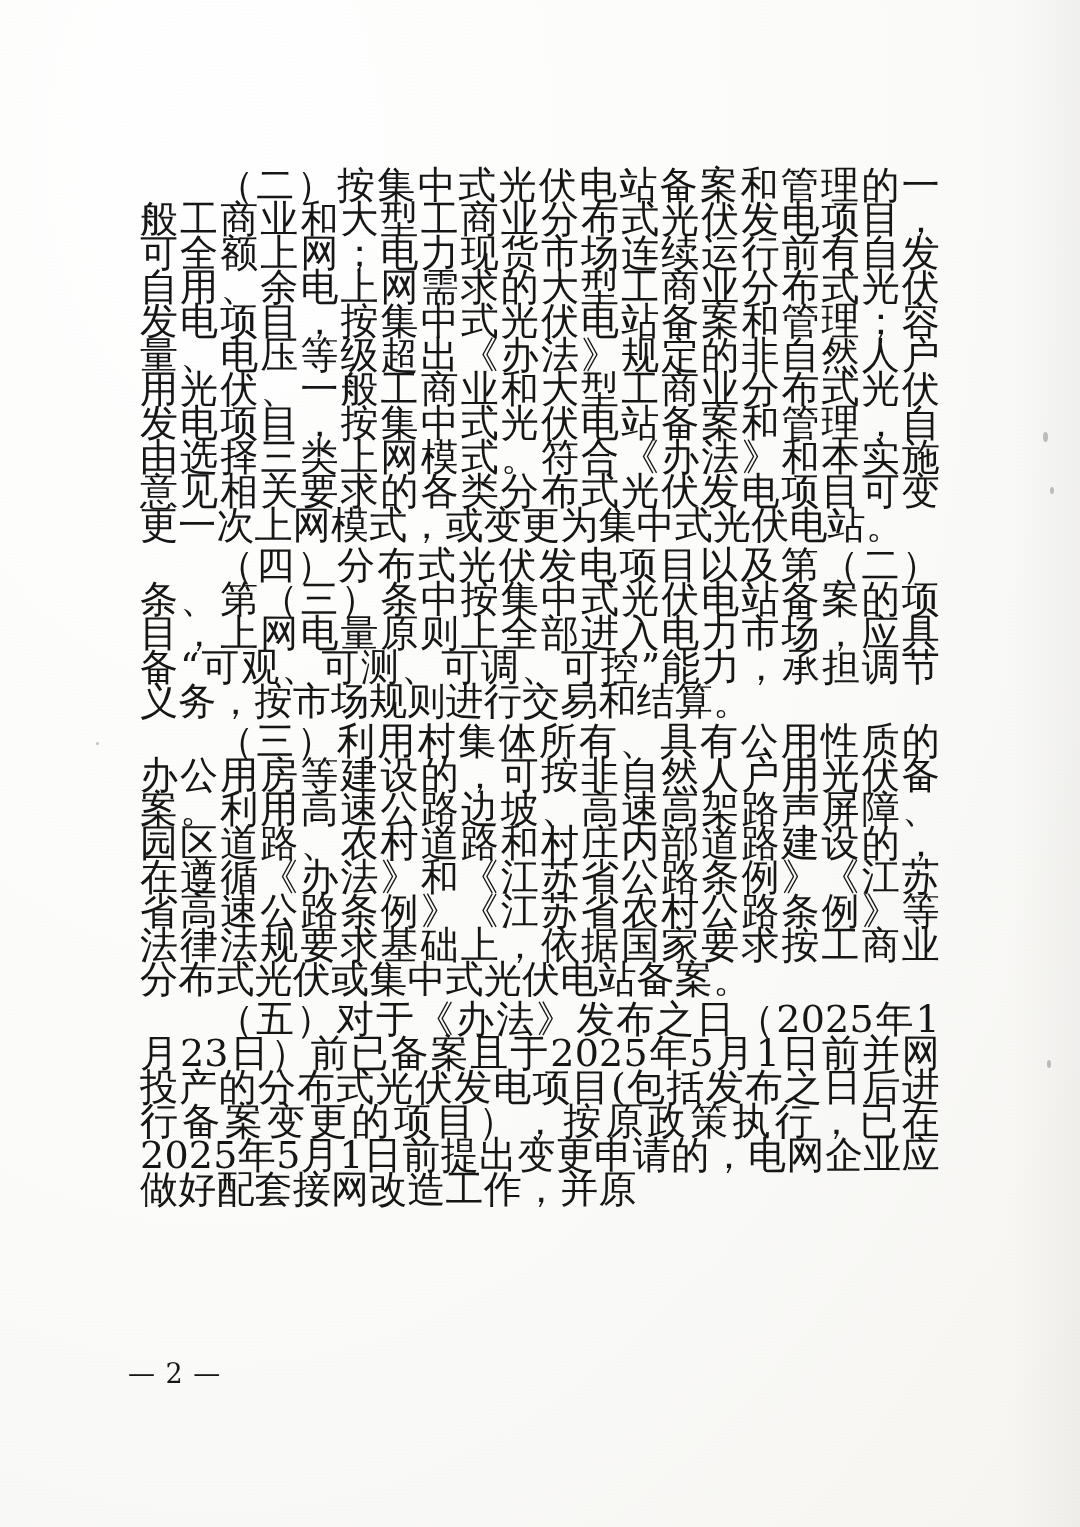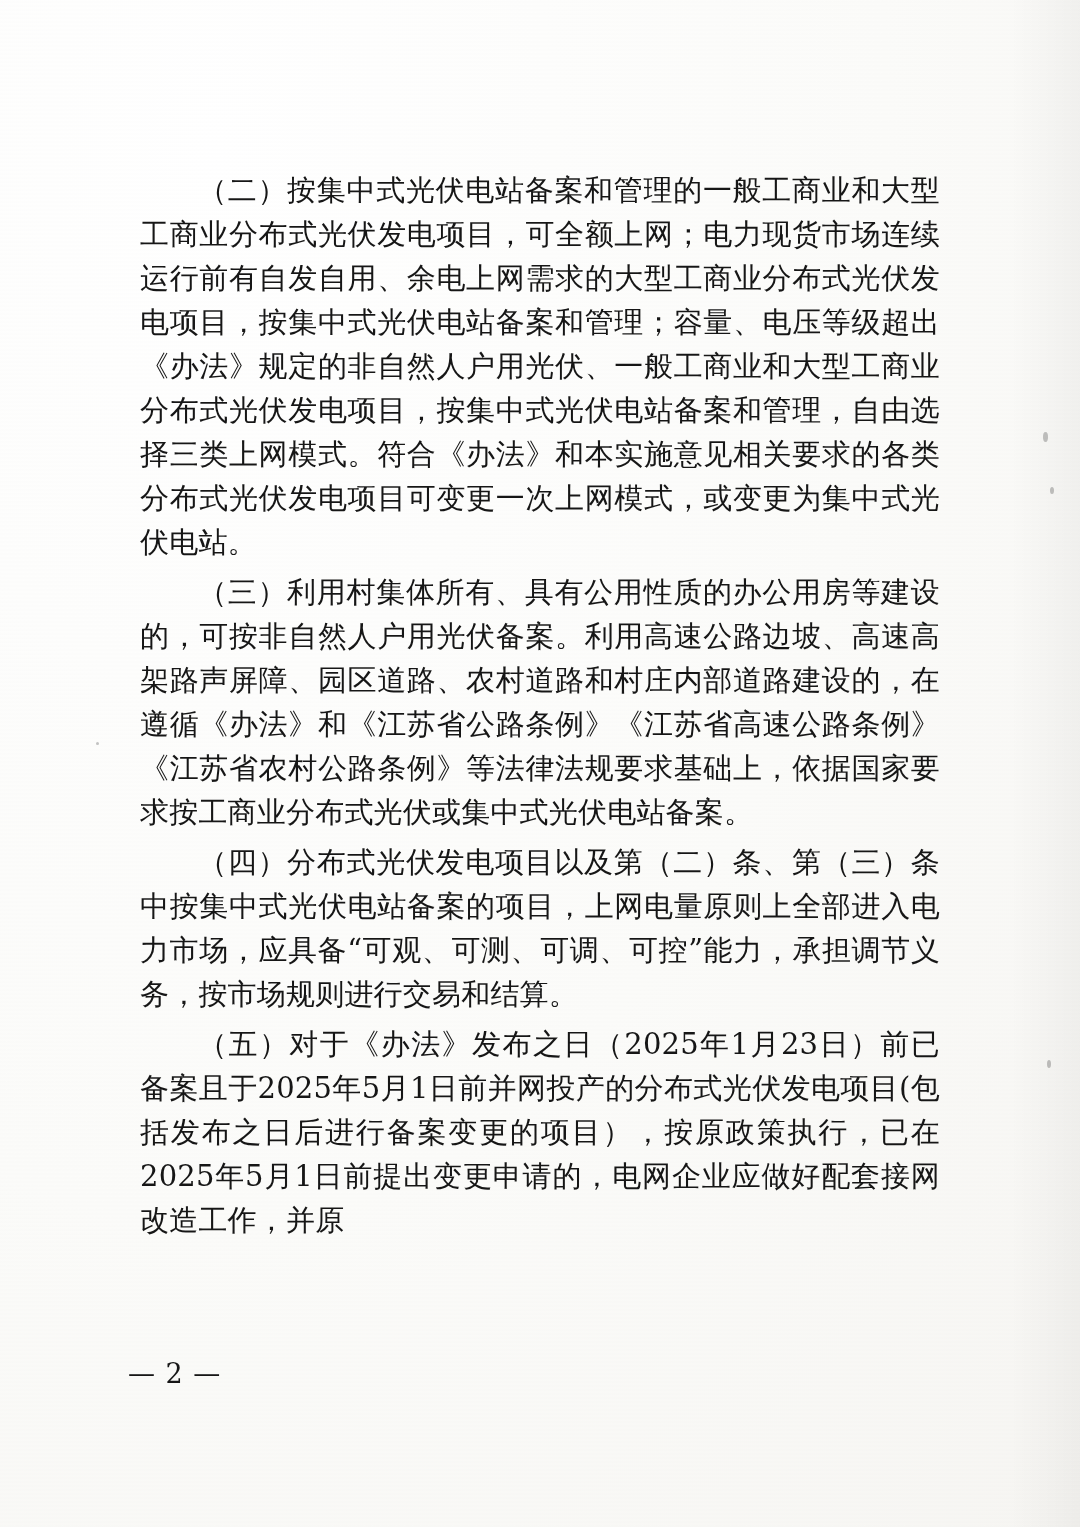--- a/index.html
+++ b/index.html
@@ -40,22 +40,22 @@
     pointer-events: none;
   }
   .content {
     position: absolute;
     left: 140px;
     top: 168px;
     width: 800px;
   }
   p.para {
     margin: 0 0 6px 0;
-    font-size: 29px;
-    line-height: 44px;
+    font-size: 38px;
+    line-height: 34px;
     letter-spacing: 0.2px;
     text-align: justify;
     text-justify: inter-ideograph;
     text-indent: 2em;
     color: #161616;
     font-weight: 500;
   }
   .page-number {
     position: absolute;
     left: 128px;
@@ -72,22 +72,22 @@
     border-radius: 50%;
     pointer-events: none;
   }
 </style>
 </head>
 <body>
 
 <div class="page">
   <div class="content">
     <p class="para">（二）按集中式光伏电站备案和管理的一般工商业和大型工商业分布式光伏发电项目，可全额上网；电力现货市场连续运行前有自发自用、余电上网需求的大型工商业分布式光伏发电项目，按集中式光伏电站备案和管理；容量、电压等级超出《办法》规定的非自然人户用光伏、一般工商业和大型工商业分布式光伏发电项目，按集中式光伏电站备案和管理，自由选择三类上网模式。符合《办法》和本实施意见相关要求的各类分布式光伏发电项目可变更一次上网模式，或变更为集中式光伏电站。</p>
+    <p class="para">（四）分布式光伏发电项目以及第（二）条、第（三）条中按集中式光伏电站备案的项目，上网电量原则上全部进入电力市场，应具备“可观、可测、可调、可控”能力，承担调节义务，按市场规则进行交易和结算。</p>
     <p class="para">（三）利用村集体所有、具有公用性质的办公用房等建设的，可按非自然人户用光伏备案。利用高速公路边坡、高速高架路声屏障、园区道路、农村道路和村庄内部道路建设的，在遵循《办法》和《江苏省公路条例》《江苏省高速公路条例》《江苏省农村公路条例》等法律法规要求基础上，依据国家要求按工商业分布式光伏或集中式光伏电站备案。</p>
-    <p class="para">（四）分布式光伏发电项目以及第（二）条、第（三）条中按集中式光伏电站备案的项目，上网电量原则上全部进入电力市场，应具备“可观、可测、可调、可控”能力，承担调节义务，按市场规则进行交易和结算。</p>
     <p class="para">（五）对于《办法》发布之日（2025年1月23日）前已备案且于2025年5月1日前并网投产的分布式光伏发电项目(包括发布之日后进行备案变更的项目），按原政策执行，已在2025年5月1日前提出变更申请的，电网企业应做好配套接网改造工作，并原</p>
   </div>
 
   <div class="page-number">— 2 —</div>
 
   <span class="speck" style="left:1043px; top:432px; width:5px; height:10px;"></span>
   <span class="speck" style="left:1050px; top:487px; width:4px; height:7px;"></span>
   <span class="speck" style="left:1047px; top:1060px; width:4px; height:8px;"></span>
   <span class="speck" style="left:96px; top:742px; width:3px; height:3px;"></span>
 

